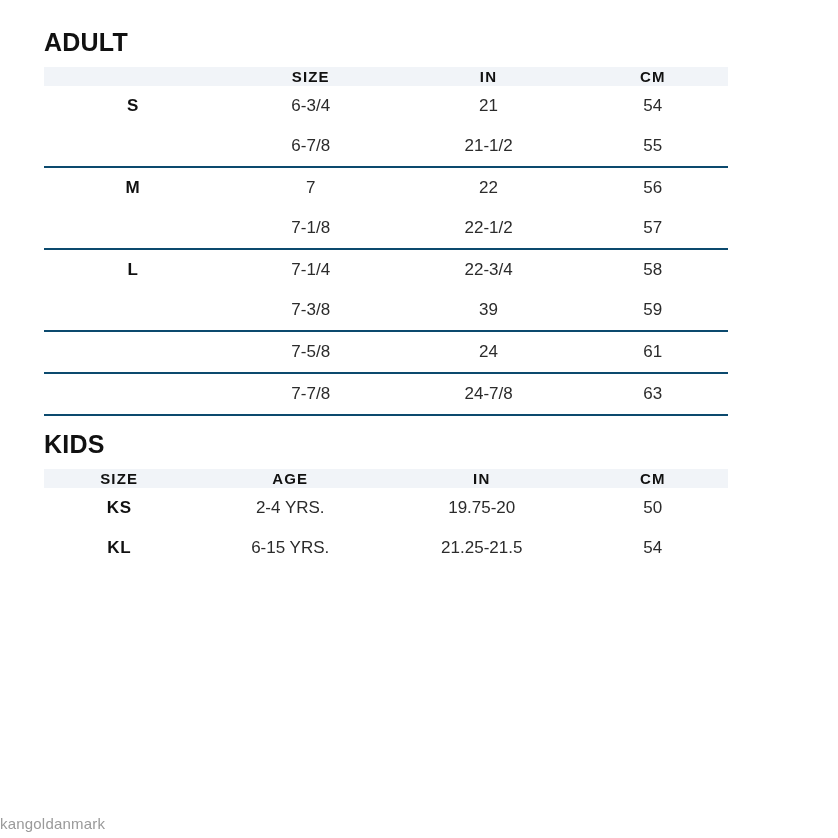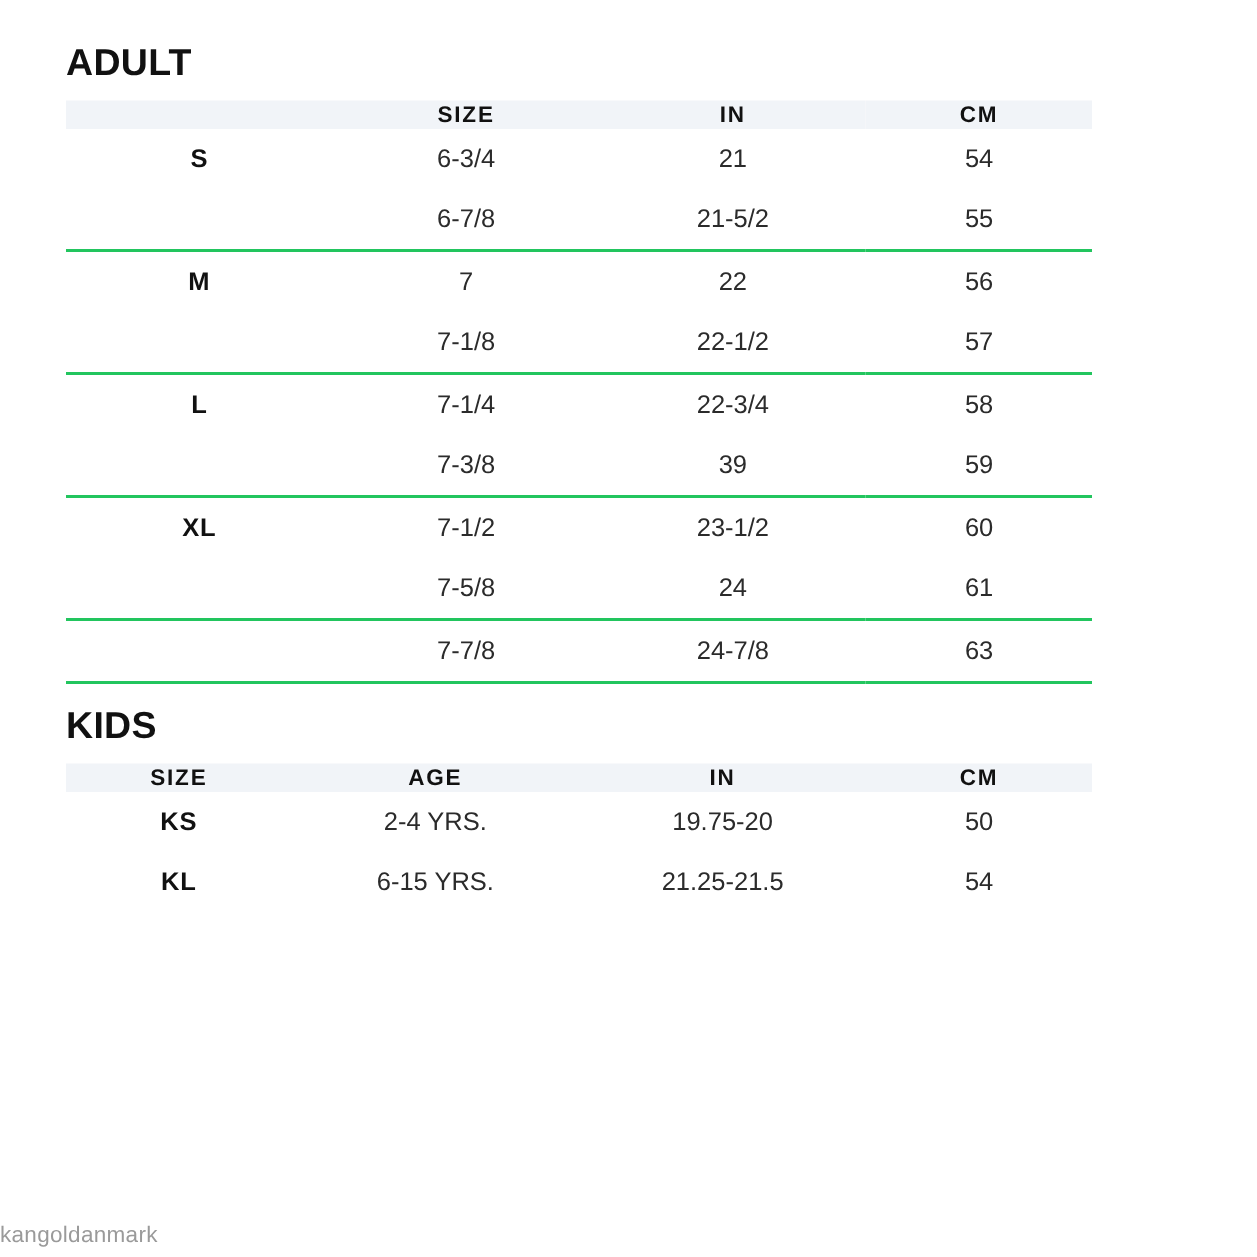--- a/index.html
+++ b/index.html
@@ -71,21 +71,21 @@
   #adult-table col.c1 { width: 26%; }
   #adult-table col.c2 { width: 26%; }
   #adult-table col.c3 { width: 22%; }
   
   #kids-table col.c0 { width: 22%; }
   #kids-table col.c1 { width: 28%; }
   #kids-table col.c2 { width: 28%; }
   #kids-table col.c3 { width: 22%; }
 
   tr.group-end td {
-    border-bottom: 2px solid #22c55e;
+    border-bottom: 2px solid #0c4a6e;
   }
   #adult-table tbody tr:first-child td {
     border-top: none;
   }
   #kids-table tbody td {
     border: none;
   }
   .watermark {
     position: absolute;
     left: 0;
@@ -122,21 +122,21 @@
     <tbody>
       <tr>
         <td class="size-label">S</td>
         <td>6-3/4</td>
         <td>21</td>
         <td>54</td>
       </tr>
       <tr class="group-end">
         <td class="size-label"></td>
         <td>6-7/8</td>
-        <td>21-5/2</td>
+        <td>21-1/2</td>
         <td>55</td>
       </tr>
       <tr>
         <td class="size-label">M</td>
         <td>7</td>
         <td>22</td>
         <td>56</td>
       </tr>
       <tr class="group-end">
         <td class="size-label"></td>
@@ -148,26 +148,20 @@
         <td class="size-label">L</td>
         <td>7-1/4</td>
         <td>22-3/4</td>
         <td>58</td>
       </tr>
       <tr class="group-end">
         <td class="size-label"></td>
         <td>7-3/8</td>
         <td>39</td>
         <td>59</td>
-      </tr>
-      <tr>
-        <td class="size-label">XL</td>
-        <td>7-1/2</td>
-        <td>23-1/2</td>
-        <td>60</td>
       </tr>
       <tr class="group-end">
         <td class="size-label"></td>
         <td>7-5/8</td>
         <td>24</td>
         <td>61</td>
       </tr>
       <tr class="group-end">
         <td class="size-label"></td>
         <td>7-7/8</td>

